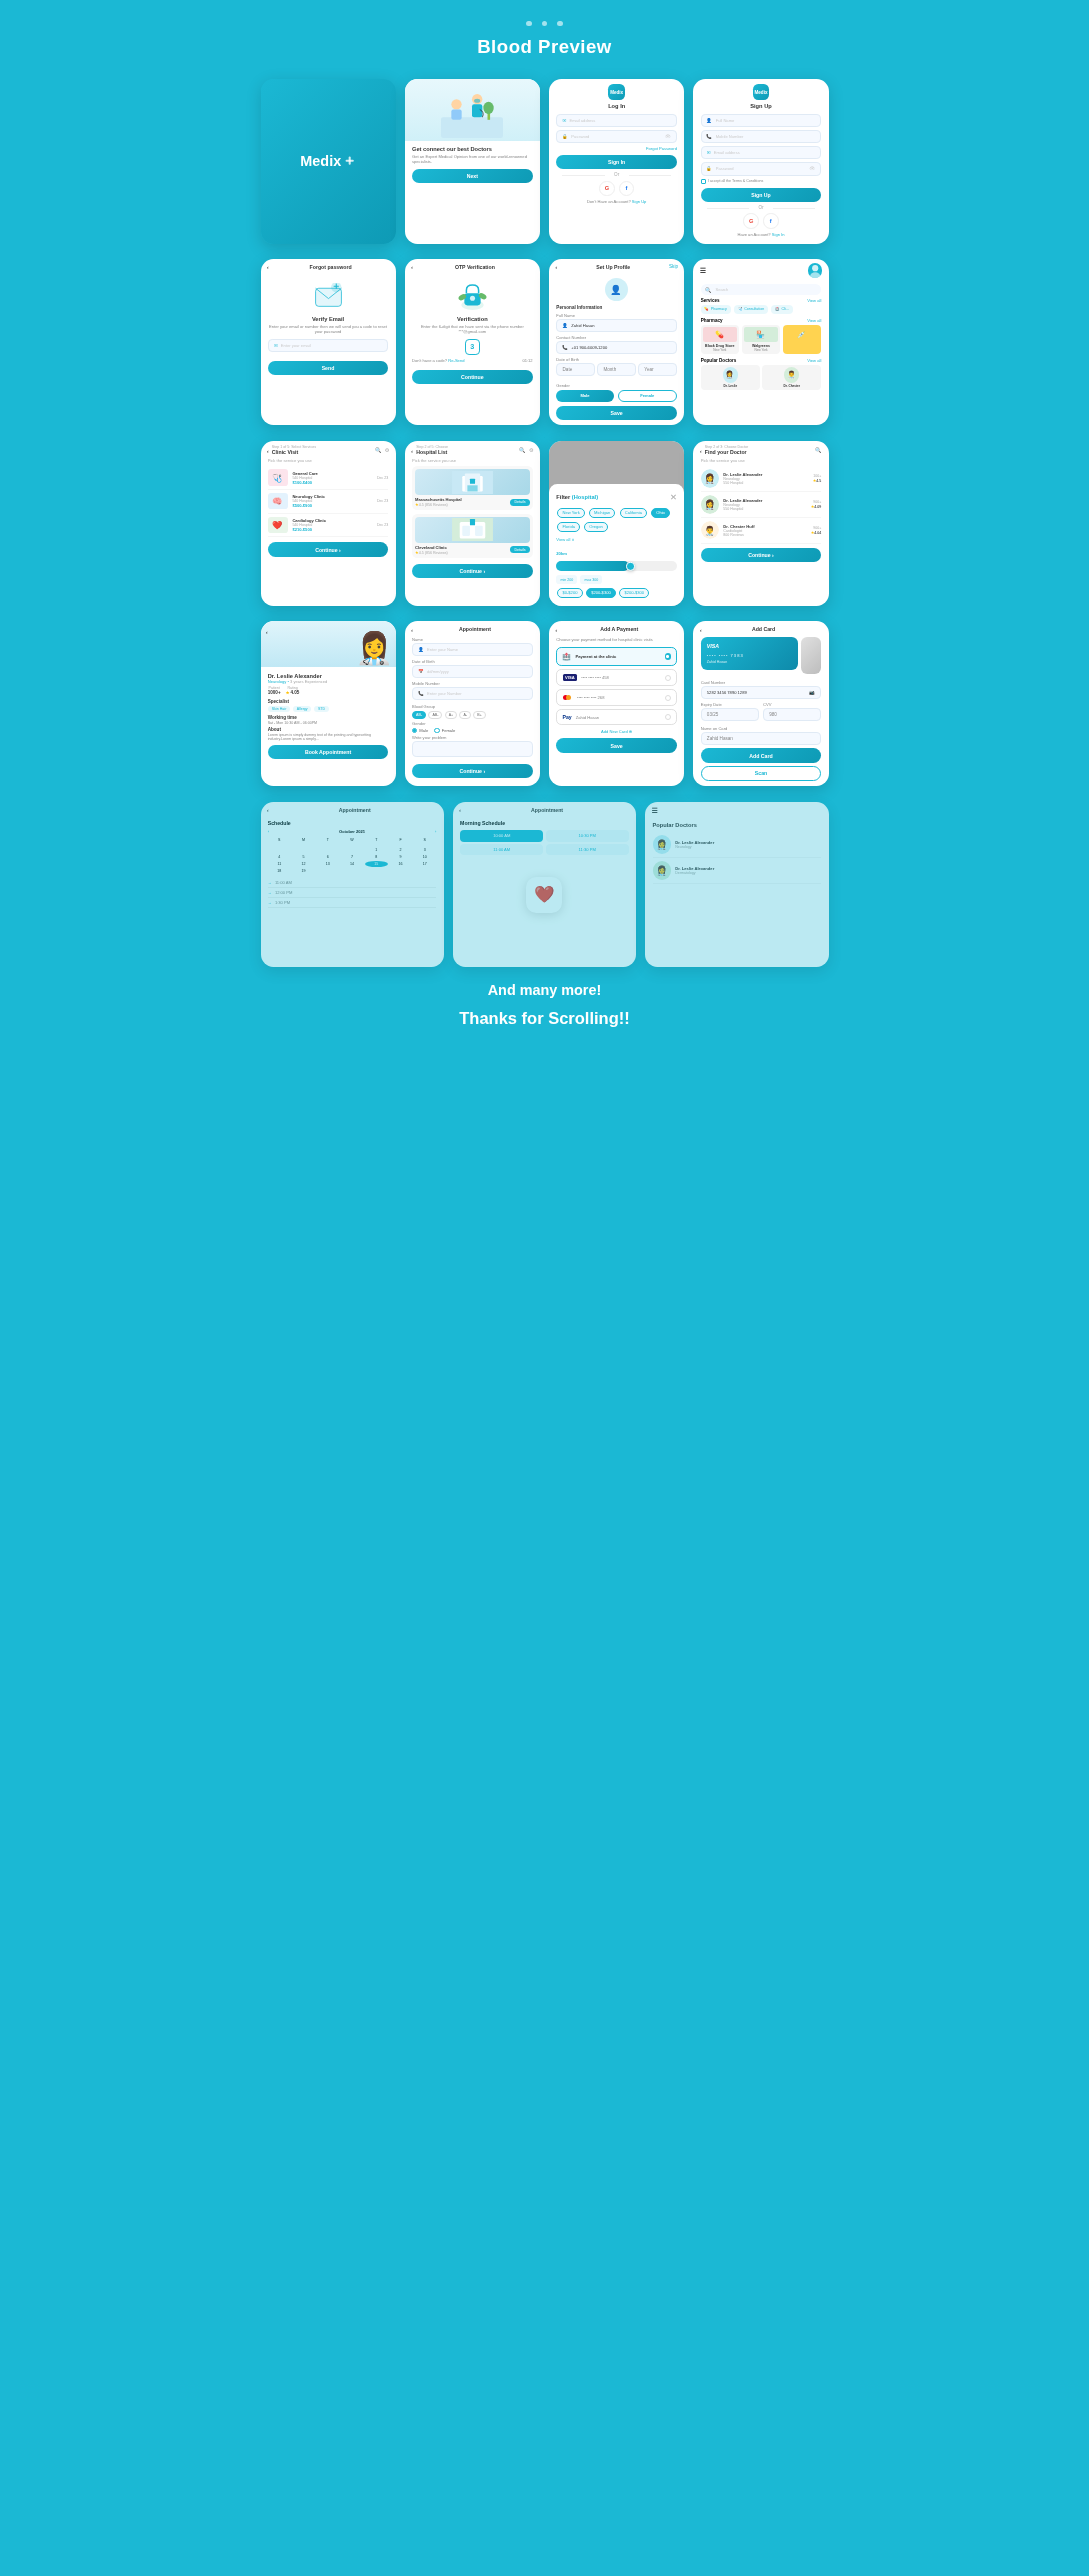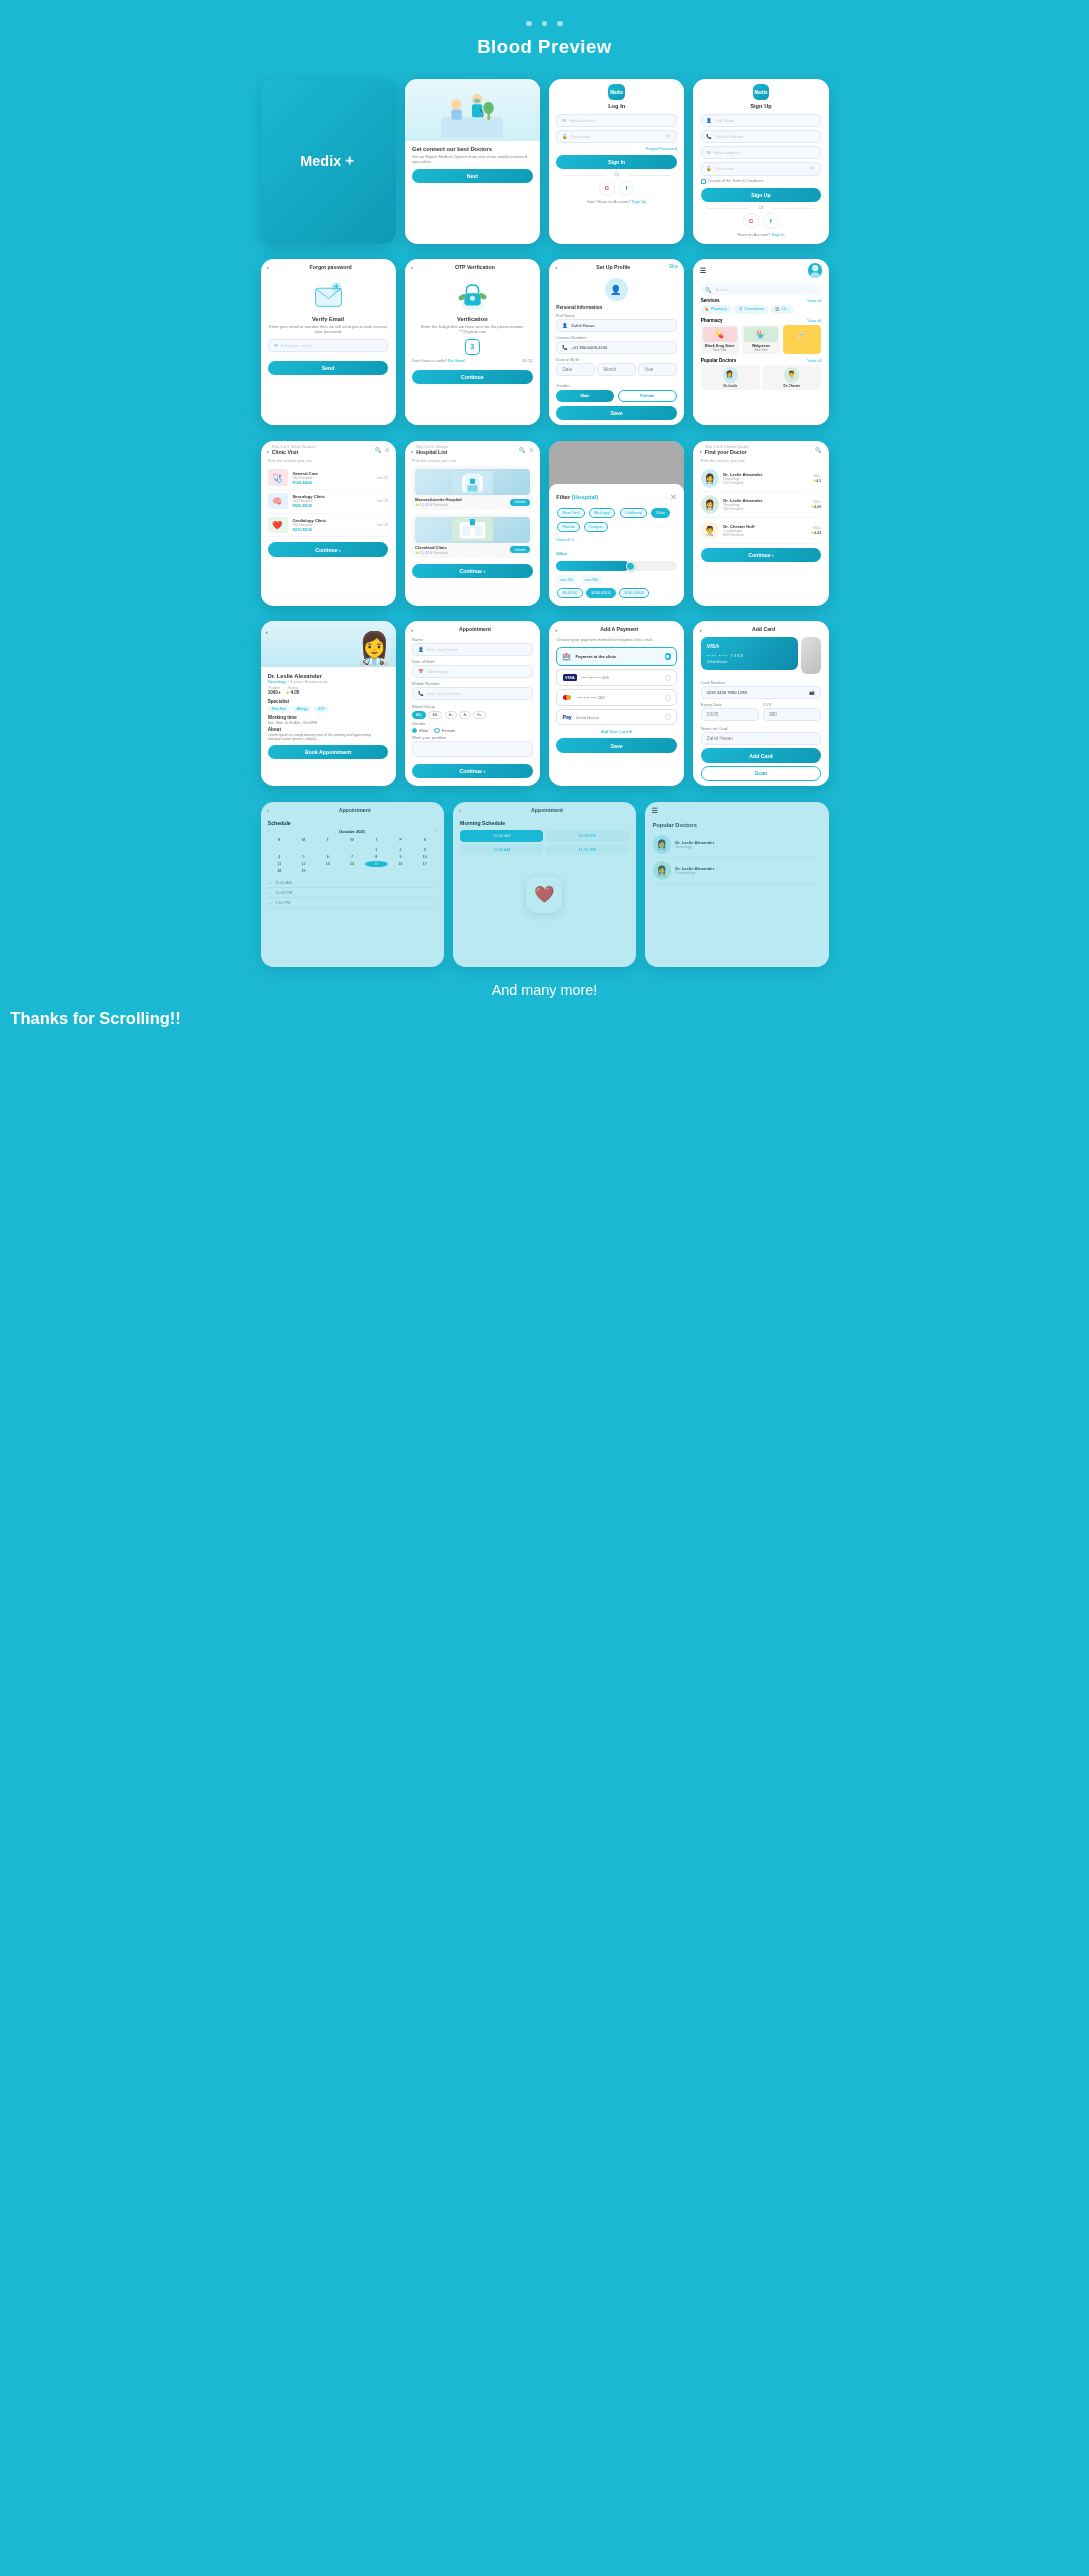--- a/index.html
+++ b/index.html
@@ -319,26 +319,26 @@
       grid-template-columns: repeat(3, 1fr);
       gap: 9.3px;
       max-width: 568px;
       margin: 0 auto;
     }
 
     .and-more {
       text-align: center;
       color: white;
       font-size: 14.4px;
-      font-weight: 400;
+      font-weight: 700;
       margin: 15.5px 0 10.3px;
     }
 
     .thanks-text {
-      text-align: left;
+      text-align: center;
       color: white;
       font-size: 16.5px;
       font-weight: 700;
       margin: 10.3px 0;
     }
 
     
     .heart-icon-container {
       display: flex; justify-content: center;
       margin: 10.3px 0;

